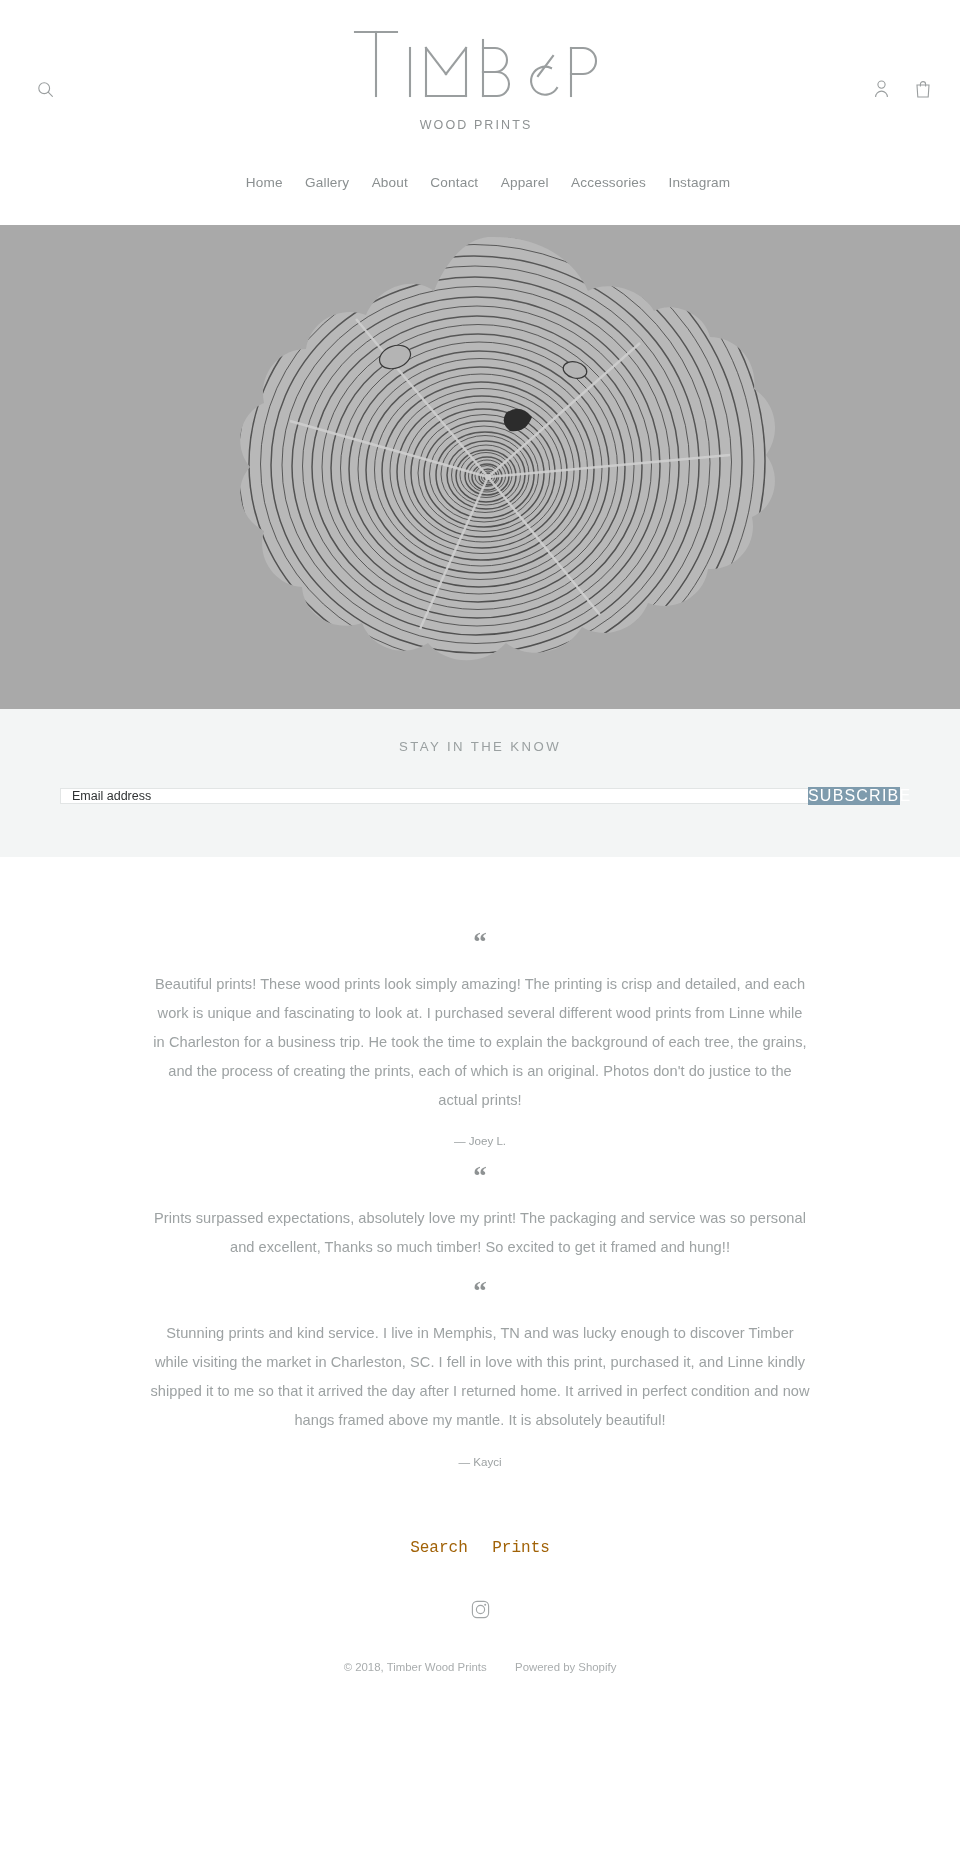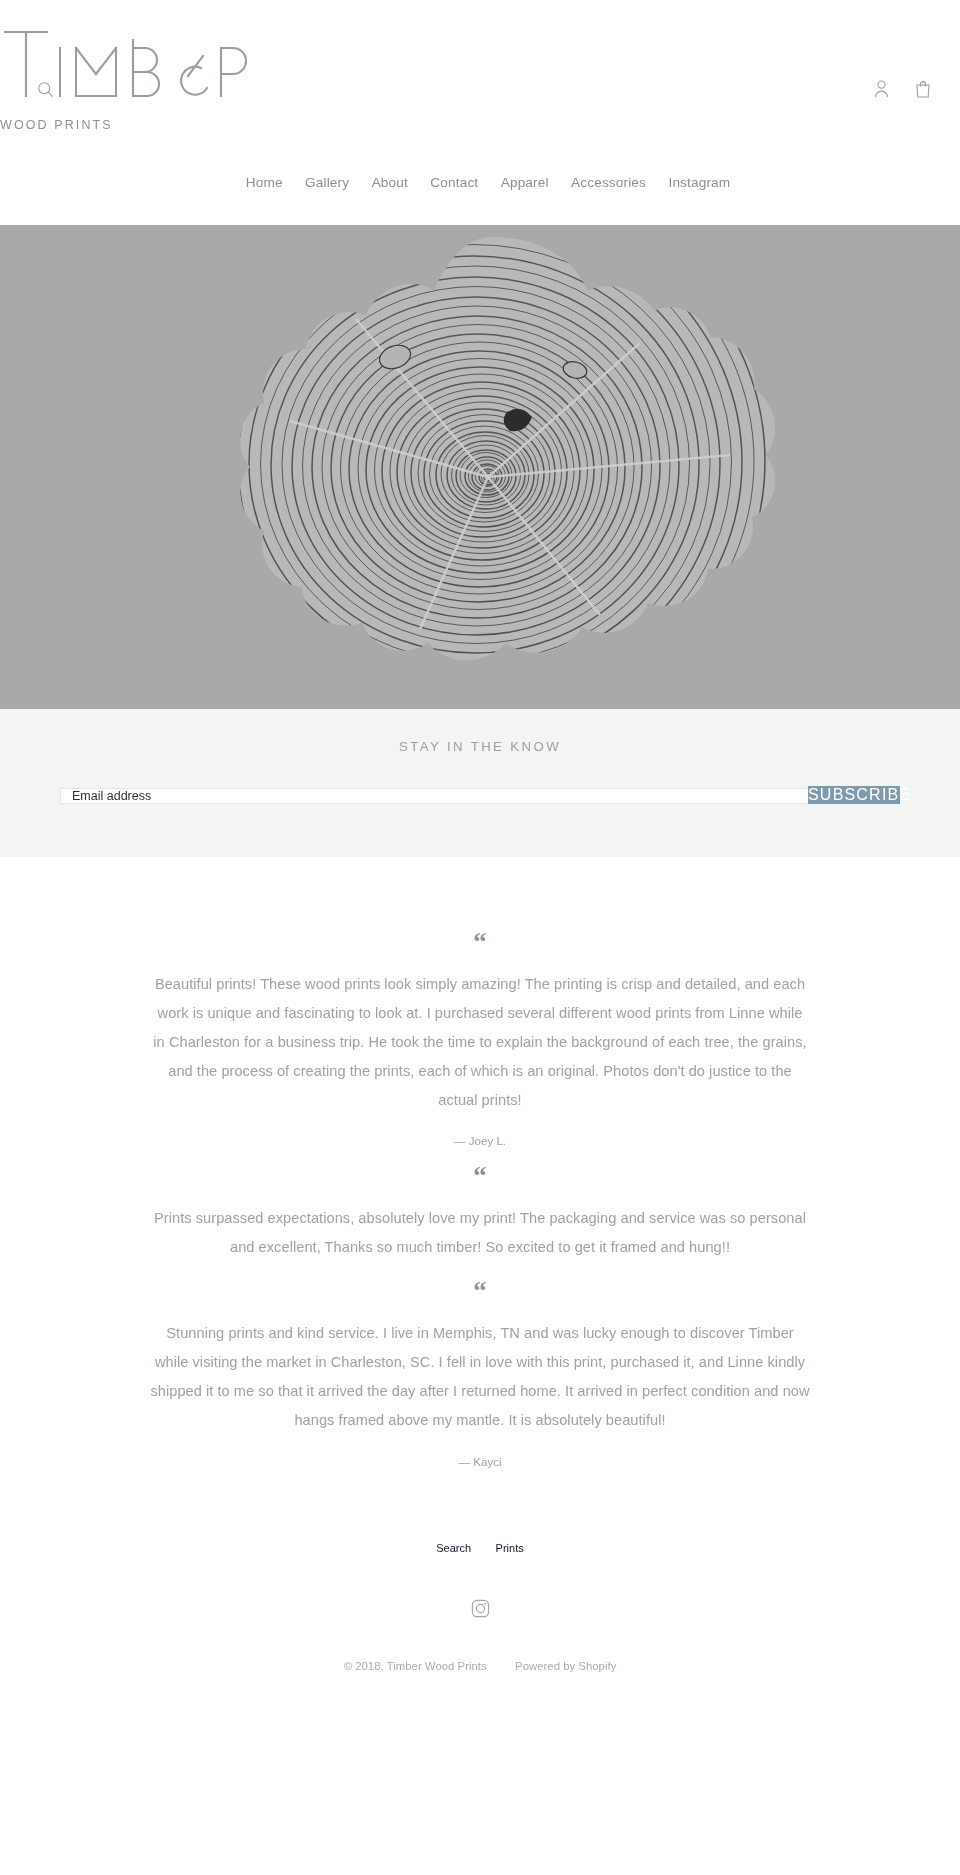--- a/index.html
+++ b/index.html
@@ -30,21 +30,21 @@
     display: flex; align-items: center; gap: 20px;
   }
   .icon-btn {
     width: 22px; height: 22px;
     background: none; border: none; cursor: pointer;
     display: flex; align-items: center; justify-content: center;
   }
   .logo-wrap {
     position: absolute;
     left: 0; right: 8px; top: 26px;
-    text-align: left;
+    text-align: center;
   }
   .logo-mark { display: inline-block; line-height: 0; }
   .logo-tagline {
     margin-top: 14px;
     font-size: 12.5px;
     letter-spacing: 2.1px;
     color: #8e9293;
     font-weight: 400;
   }
   .main-nav {
@@ -82,21 +82,21 @@
     font-size: 13.2px;
     font-weight: 400;
     letter-spacing: 2.4px;
     color: #9aa0a1;
     margin-bottom: 34px;
   }
   .signup-form {
     width: 840px;
     margin: 0 auto;
     display: flex;
-    align-items: flex-end;
+    align-items: center;
     height: 16px;
     border-radius: 13px;
   }
   .signup-form input[type=email] {
     flex: 1;
     border: 1px solid #e2e5e5;
     border-right: none;
     background: #ffffff;
     padding: 0 11px;
     font-size: 12.5px;
@@ -148,24 +148,25 @@
   .t3 { margin-top: 16px; }
 
   
   .site-footer {
     background: #ffffff;
     text-align: center;
     padding-top: 70px;
   }
   .footer-links a {
     display: inline-block;
-    font-size: 11px;
-    color: #0f172a;
+    font-size: 16px;
+    color: #a16207;
     text-decoration: none;
     padding: 0 10px;
+    font-family: Liberation Mono, monospace;
   }
   .footer-social {
     margin-top: 42px;
     display: flex;
     justify-content: center;
   }
   .social-btn {
     background: none; border: none; cursor: pointer;
     display: flex; align-items: center; justify-content: center;
     width: 22px; height: 22px;

